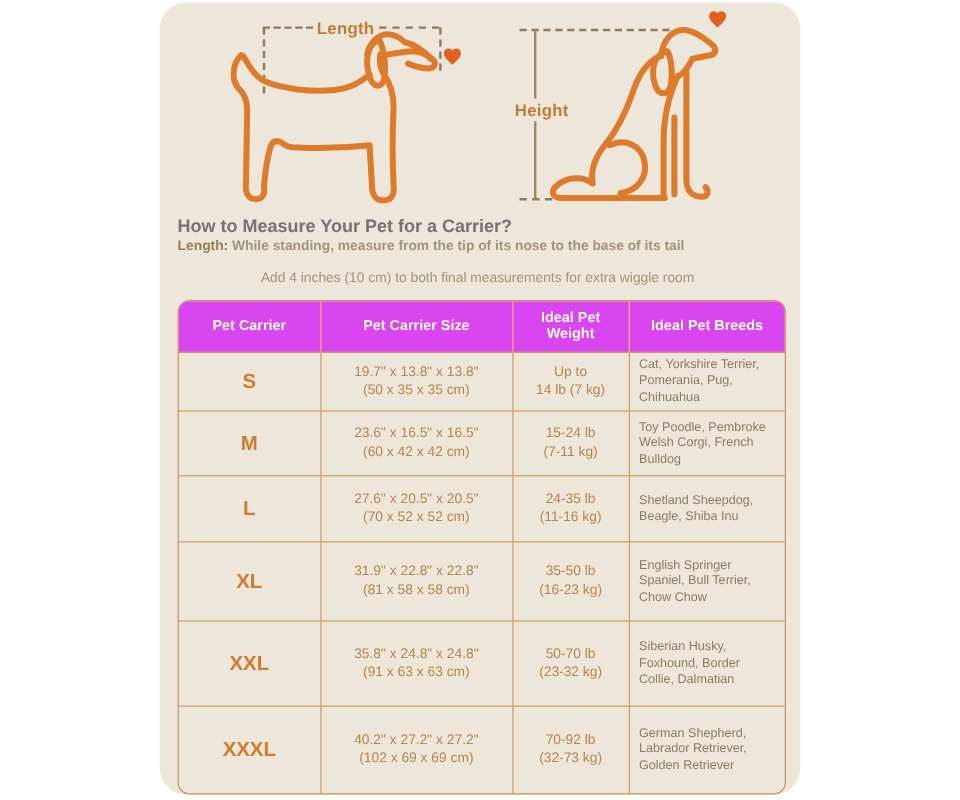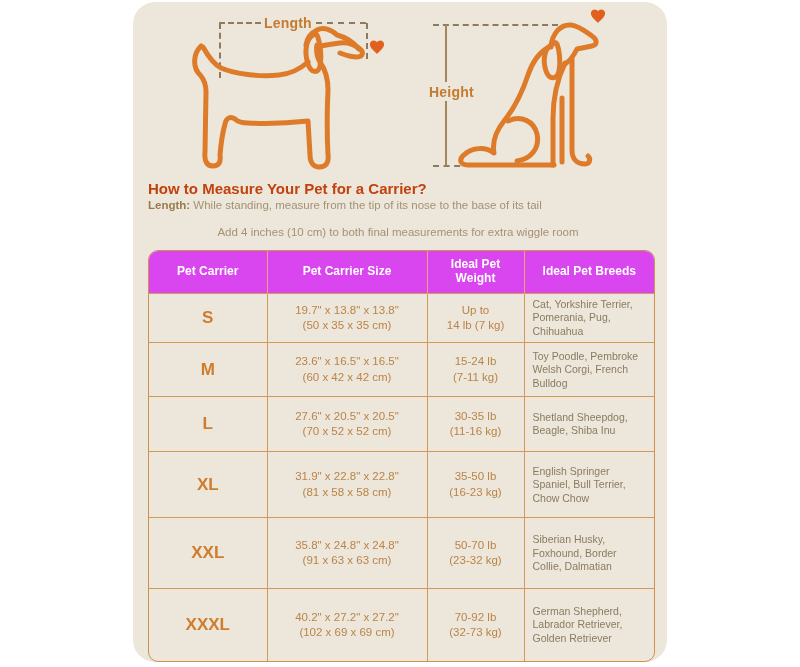--- a/index.html
+++ b/index.html
@@ -10,22 +10,22 @@
 
   
   .abs{position:absolute;}
   .meas-label{color:#c47a31;font-size:14px;font-weight:600;letter-spacing:.2px;}
   .dash-h{border-top:2px dashed #8d7a60;height:0;}
   .dash-v{border-left:2px dashed #8d7a60;width:0;}
   .solid-v{border-left:2px solid #a3875c;width:0;}
 
   
   .title{position:absolute;left:148px;top:180px;width:480px;
-         color:#c2410c;font-size:15px;font-weight:bold;}
-  .desc{position:absolute;left:148px;width:500px;font-size:11.5px;color:#a59175;line-height:1.2;}
+         color:#737373;font-size:15px;font-weight:bold;}
+  .desc{position:absolute;left:148px;width:500px;font-size:11.5px;color:#a59175;line-height:1.2;font-weight:bold;}
   .desc b{color:#9a7c50;}
   .note{position:absolute;left:148px;top:226px;width:500px;font-size:11.5px;color:#a59175;text-align:center;}
 
   
   .table-wrap{position:absolute;left:148px;top:250px;width:505px;
               border:1px solid #cf9050;border-radius:10px;overflow:hidden;background:#ece7da;}
   table{border-collapse:collapse;width:505px;table-layout:fixed;}
   th{background:#d946ef;color:#ffffff;font-size:12px;font-weight:bold;
      height:38px;padding:2px 4px;line-height:1.15;border-left:1px solid #f2a269;}
   th:first-child{border-left:none;}
@@ -148,21 +148,21 @@
             </td>
           <td class="breeds">Toy Poodle, Pembroke Welsh Corgi, French Bulldog</td>
         </tr>
         <tr class="r-l">
           <td><span class="size-letter">L</span></td>
           <td>
               <div class="dim">27.6" x 20.5" x 20.5"</div>
               <div class="dim">(70 x 52 x 52 cm)</div>
             </td>
           <td>
-              <div class="wt">30-35 lb</div>
+              <div class="wt">24-35 lb</div>
               <div class="wt">(11-16 kg)</div>
             </td>
           <td class="breeds">Shetland Sheepdog, Beagle, Shiba Inu</td>
         </tr>
         <tr class="r-xl">
           <td><span class="size-letter">XL</span></td>
           <td>
               <div class="dim">31.9" x 22.8" x 22.8"</div>
               <div class="dim">(81 x 58 x 58 cm)</div>
             </td>

